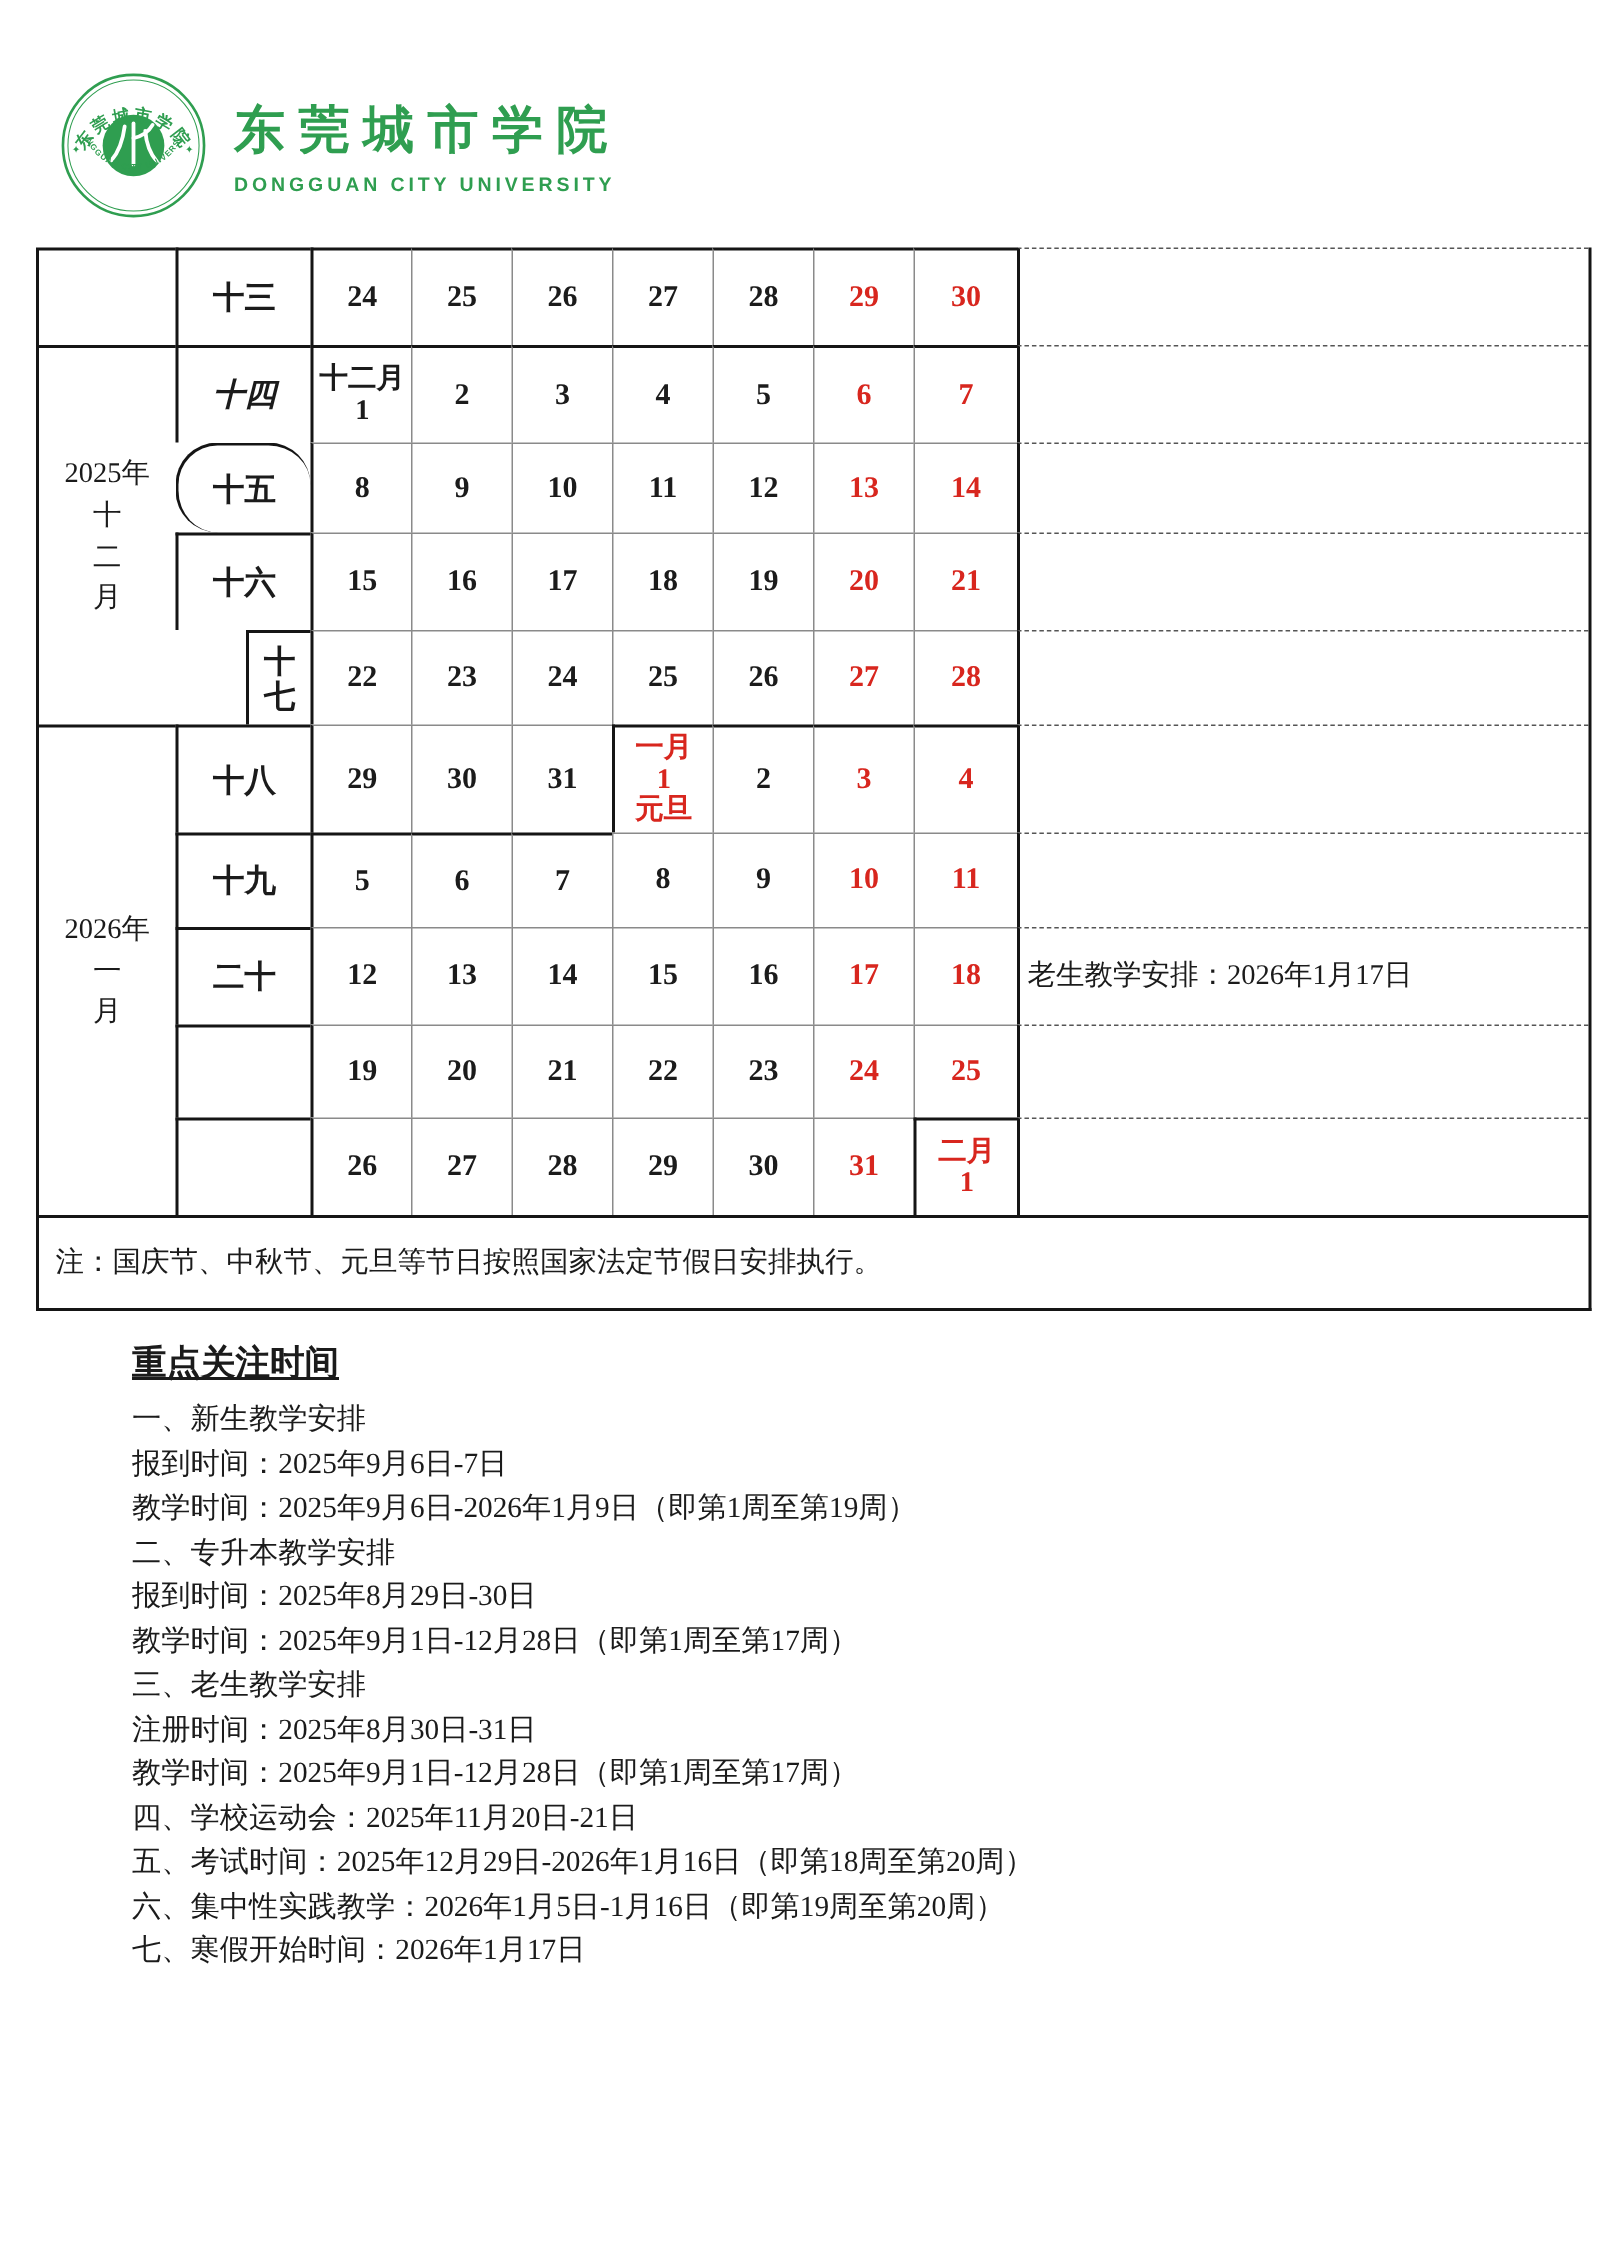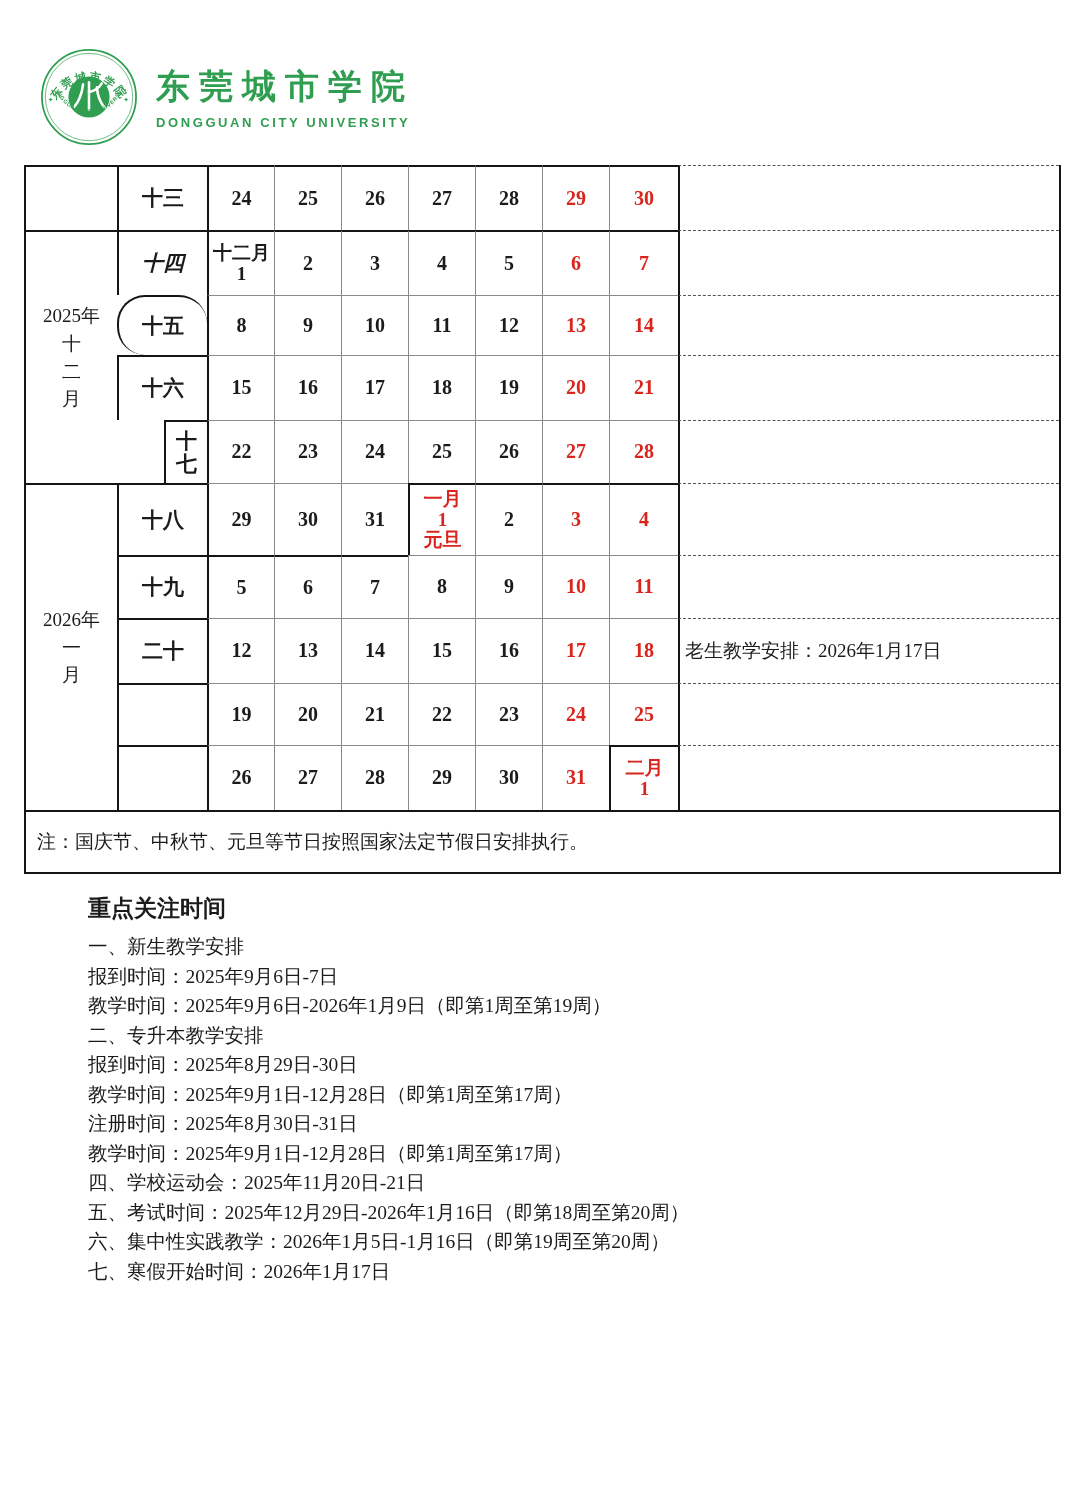--- a/index.html
+++ b/index.html
@@ -43,21 +43,21 @@
   .month{font-size:19px;line-height:1.45;}
   .week{font-size:21px;font-weight:bold;}
   .day{font-size:20px;font-weight:bold;}
   .day.multi{font-size:19px;}
   .red{color:#d8261e;}
   .remark{justify-content:flex-start;text-align:left;font-size:19px;font-weight:normal;padding:0 4px 0 5px;}
   .noterow{justify-content:flex-start;text-align:left;font-size:19px;padding:0 11px;}
   
   .highlights{position:absolute;left:88px;top:893px;width:900px;}
   .hl-title{font-size:23px;font-weight:bold;margin-bottom:8px;
-    font-family:"Liberation Sans","DejaVu Sans",sans-serif;}
+    font-family:"Liberation Sans","DejaVu Sans",sans-serif;text-decoration:underline;}
   .hl-line{font-size:19.5px;line-height:29.5px;}
 </style>
 </head>
 <body>
 
 <div class="header">
   <svg class="emblem" viewBox="0 0 100 100">
     <circle cx="50" cy="50" r="48" fill="none" stroke="#2f9e50" stroke-width="1.8"></circle>
     <circle cx="50" cy="50" r="44.6" fill="none" stroke="#2f9e50" stroke-width="0.7"></circle>
     <circle cx="50" cy="50" r="21" fill="#2f9e50"></circle>
@@ -522,20 +522,21 @@
 
 <div class="highlights">
   <div class="hl-title">重点关注时间</div>
   <div id="hlLines">
       <div class="hl-line">一、新生教学安排</div>
       <div class="hl-line">报到时间：2025年9月6日-7日</div>
       <div class="hl-line">教学时间：2025年9月6日-2026年1月9日（即第1周至第19周）</div>
       <div class="hl-line">二、专升本教学安排</div>
       <div class="hl-line">报到时间：2025年8月29日-30日</div>
       <div class="hl-line">教学时间：2025年9月1日-12月28日（即第1周至第17周）</div>
+      <div class="hl-line">三、老生教学安排</div>
       <div class="hl-line">注册时间：2025年8月30日-31日</div>
       <div class="hl-line">教学时间：2025年9月1日-12月28日（即第1周至第17周）</div>
       <div class="hl-line">四、学校运动会：2025年11月20日-21日</div>
       <div class="hl-line">五、考试时间：2025年12月29日-2026年1月16日（即第18周至第20周）</div>
       <div class="hl-line">六、集中性实践教学：2026年1月5日-1月16日（即第19周至第20周）</div>
       <div class="hl-line">七、寒假开始时间：2026年1月17日</div>
     </div>
 </div>
 
 </body></html>

